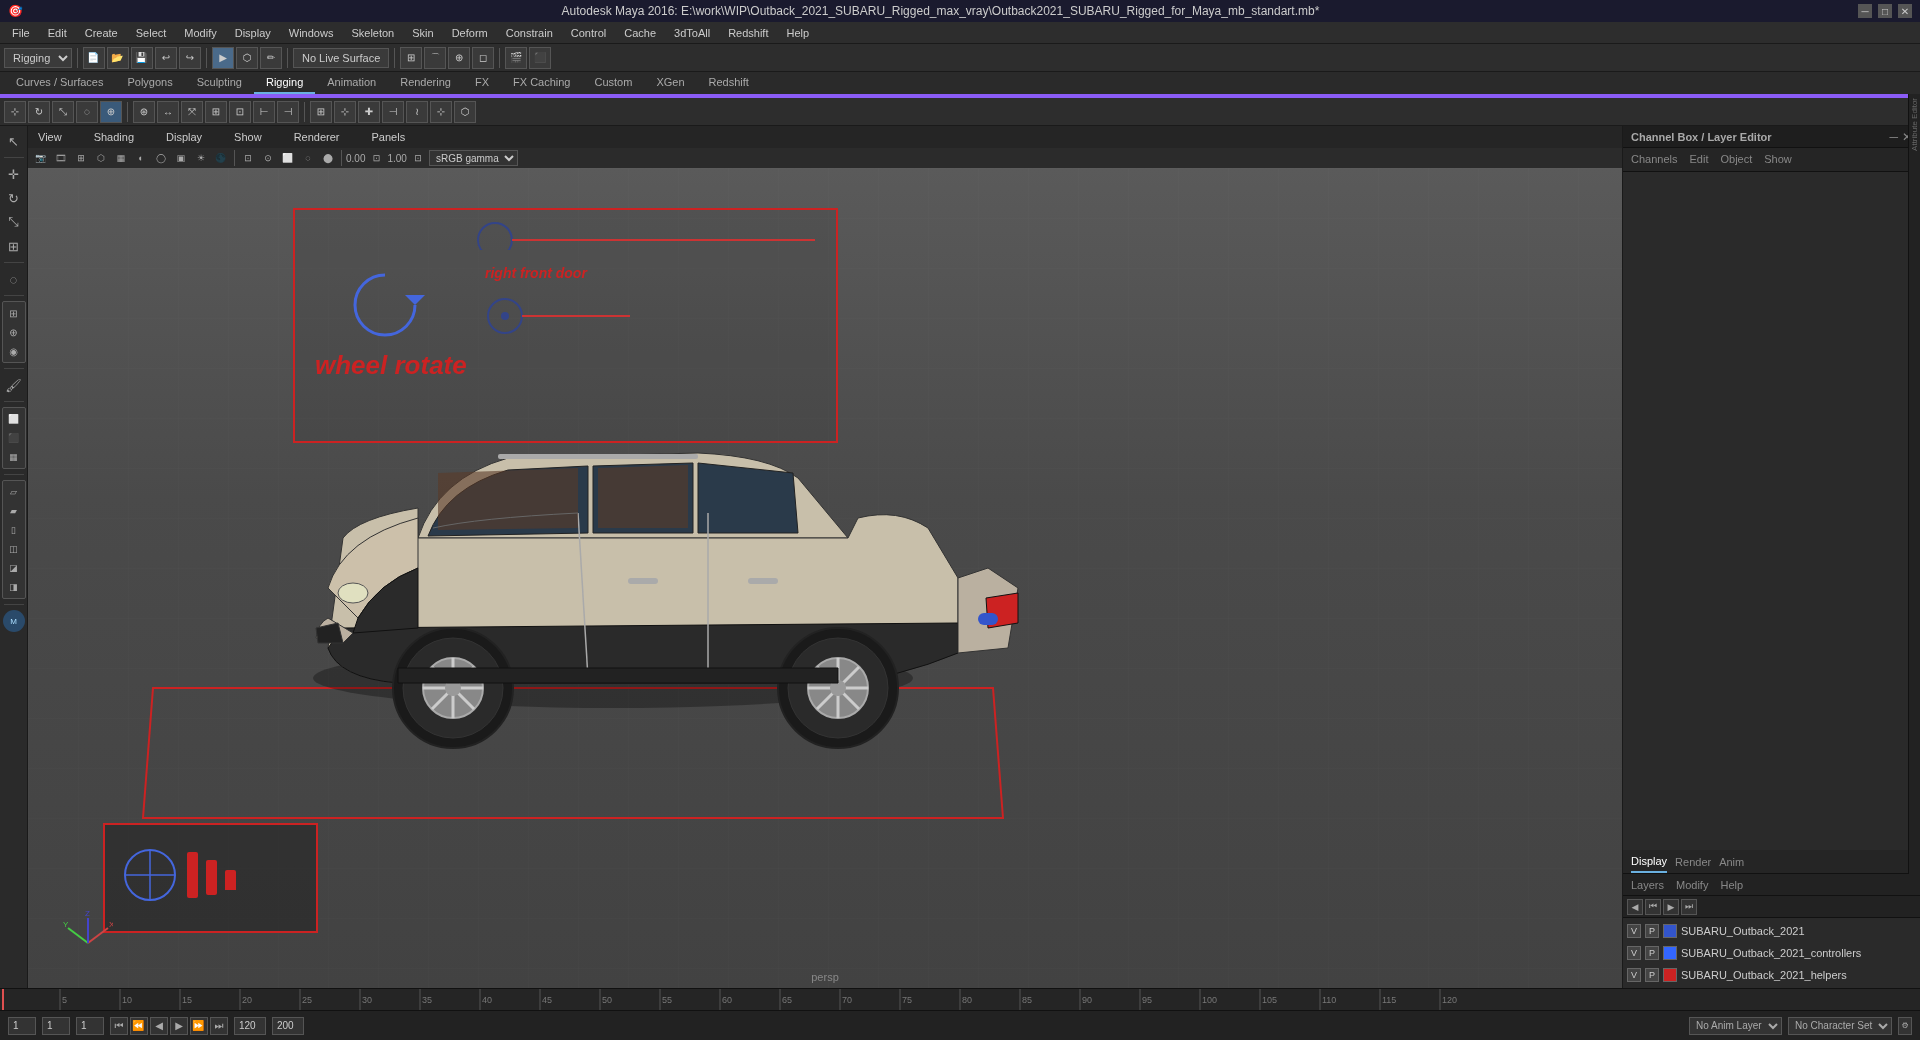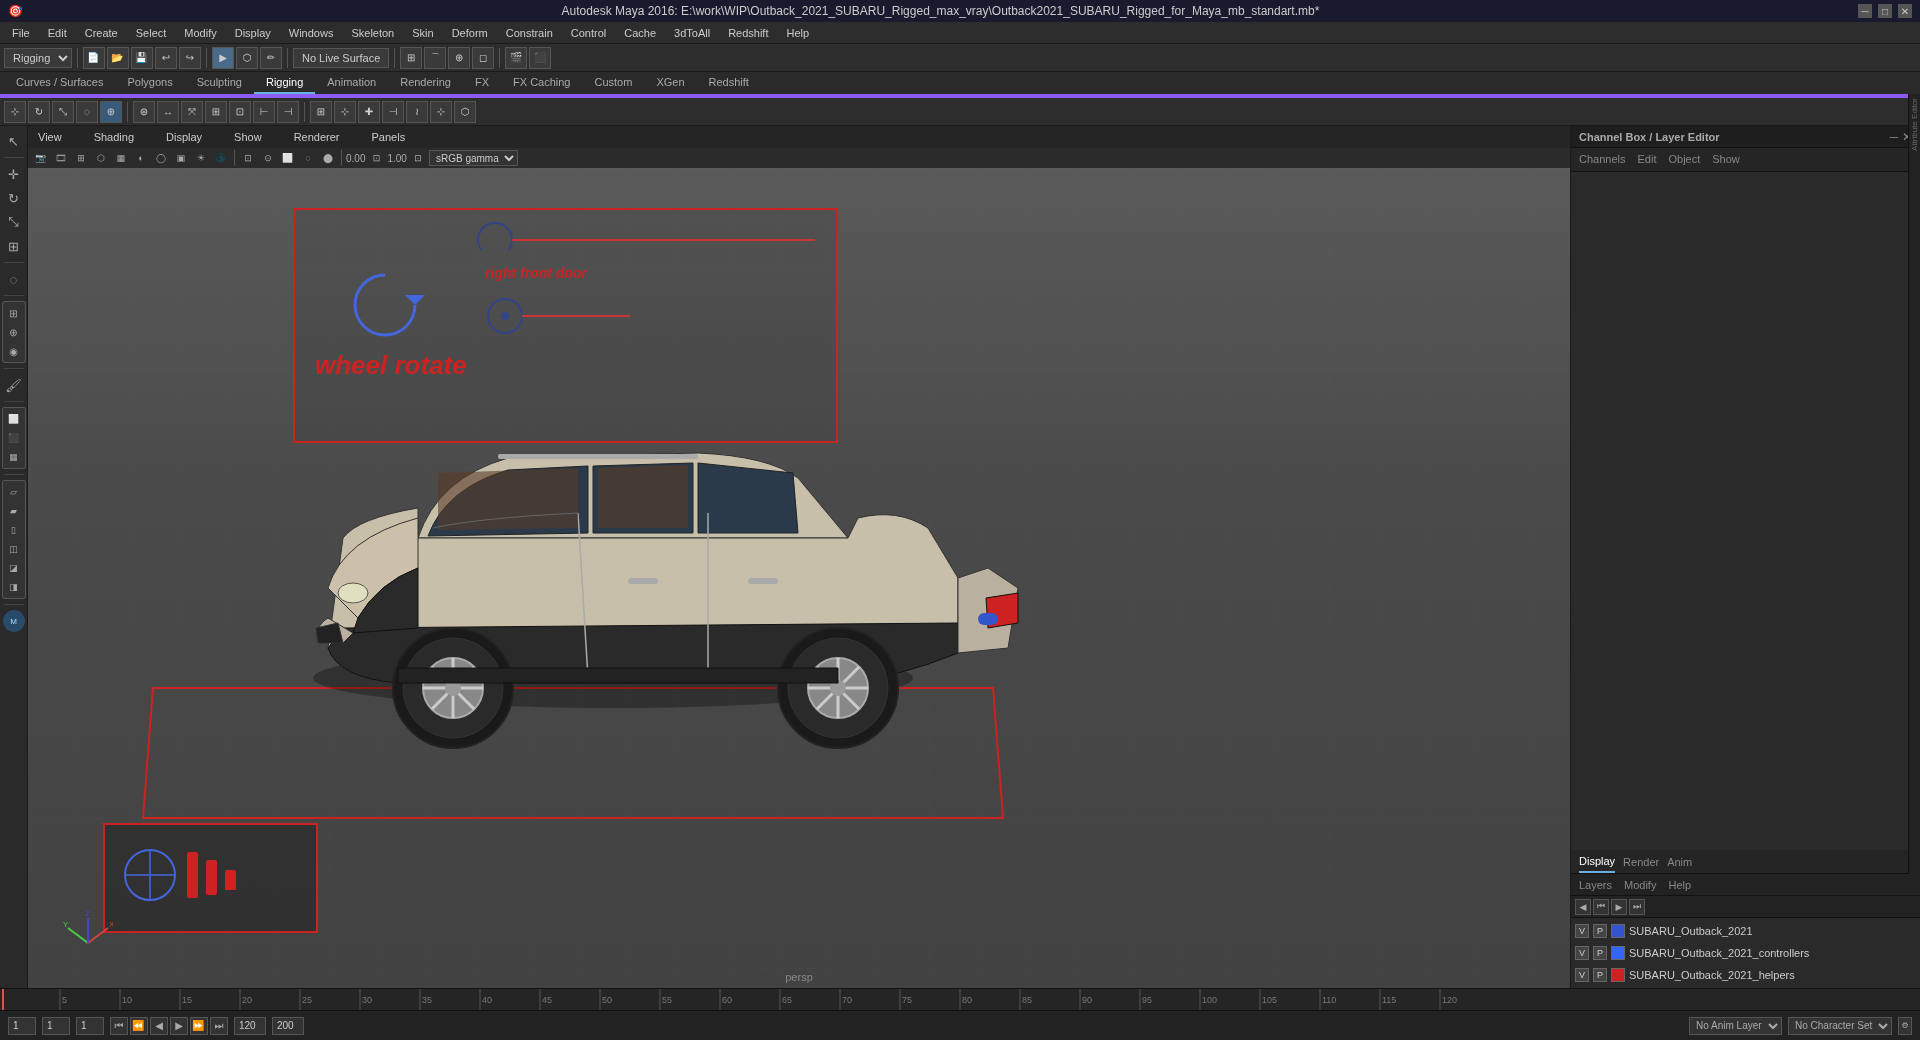--- a/index.html
+++ b/index.html
@@ -211,21 +211,21 @@
       position: absolute;
       bottom: 5px; left: 50%;
       transform: translateX(-50%);
       font-size: 11px;
       color: #888;
       z-index: 10;
     }
 
     
     #right-panel {
-      width: 350px;
+      width: 298px;
       background: #2a2a2a;
       border-left: 1px solid #1a1a1a;
       display: flex;
       flex-direction: column;
     }
 
     #right-panel-header {
       height: 22px;
       background: #1e1e1e;
       display: flex;

